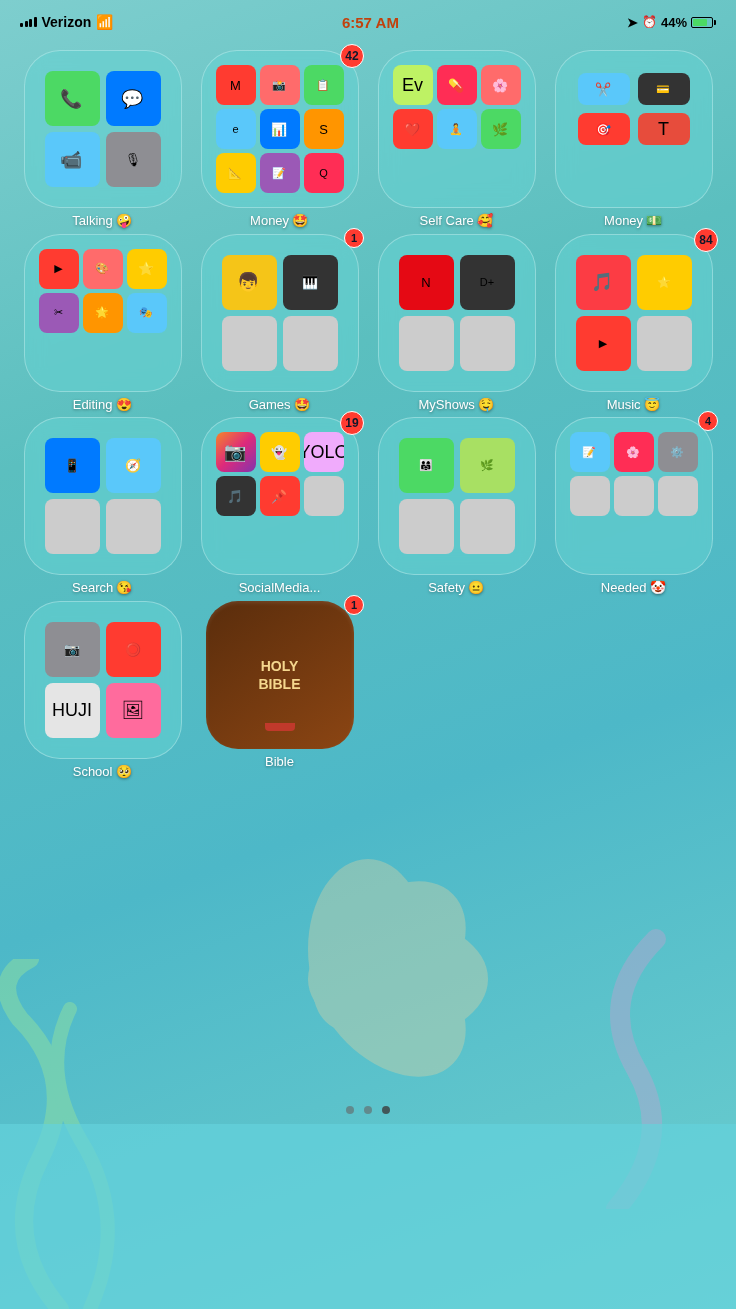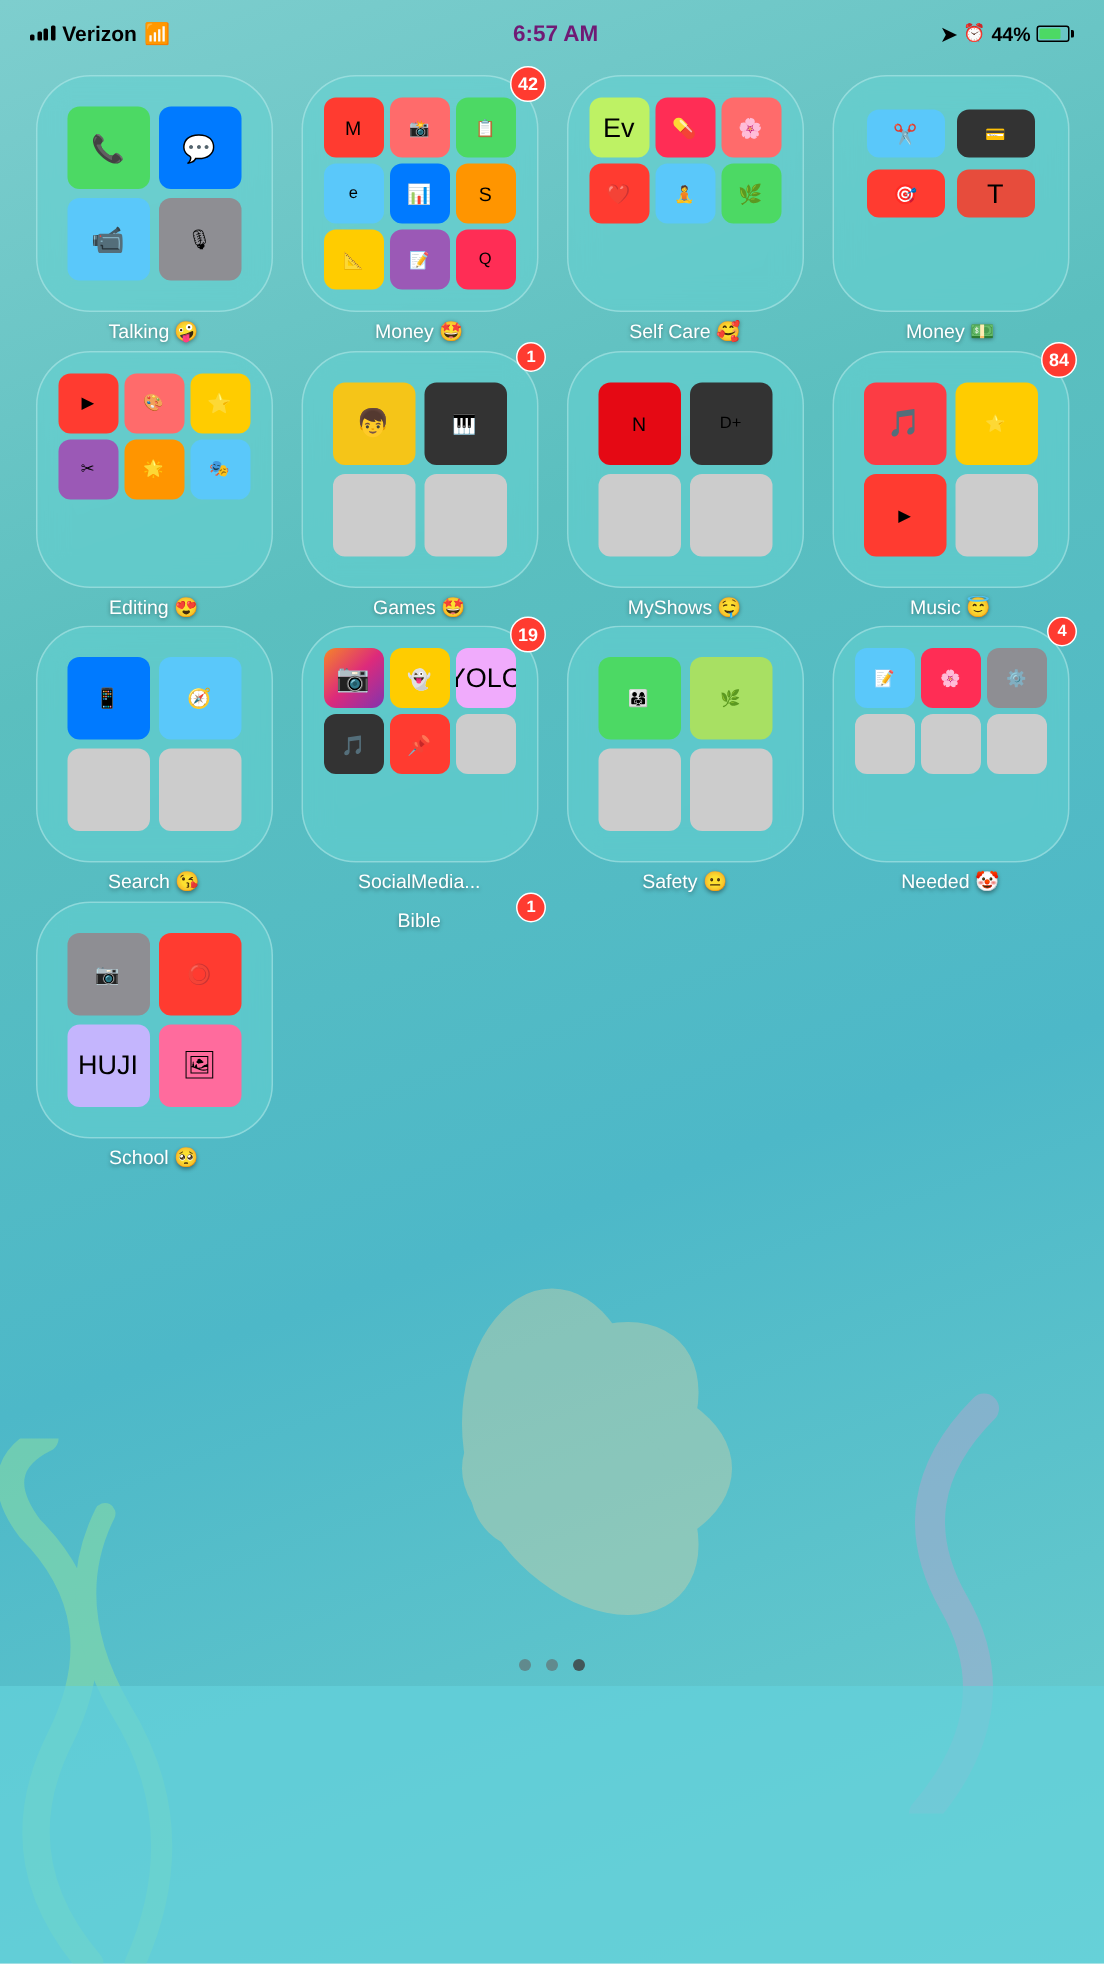--- a/index.html
+++ b/index.html
@@ -61,21 +61,21 @@
       align-items: center;
       gap: 5px;
       font-size: 14px;
       font-weight: 600;
       color: #000;
     }
 
     .status-center {
       font-size: 15px;
       font-weight: 600;
-      color: #701a75;
+      color: #c2410c;
     }
 
     .status-right {
       display: flex;
       align-items: center;
       gap: 4px;
       font-size: 13px;
       font-weight: 600;
       color: #000;
     }
@@ -180,21 +180,21 @@
       font-weight: 500;
       text-shadow: 0 1px 3px rgba(0,0,0,0.4);
       line-height: 1.2;
       max-width: 158px;
     }
 
     
     .badge {
       position: absolute;
       background: #ff3b30;
-      color: #ffffff;
+      color: #0f172a;
       border-radius: 50%;
       font-size: 11px;
       font-weight: 700;
       min-width: 20px;
       height: 20px;
       display: flex;
       align-items: center;
       justify-content: center;
       padding: 0 4px;
       border: 1.5px solid white;
@@ -542,30 +542,35 @@
     </div>
   </div>
 
   <div class="app-row" style="margin-top: 5px;">
 
     <div class="app-cell">
       <div class="folder-wrapper">
         <div class="folder-icon small-2x2">
           <div class="mini-app gray" style="font-size:13px">📷</div>
           <div class="mini-app red" style="font-size:13px">⭕</div>
-          <div class="mini-app" style="background:#c4b5fd">HUJI</div>
+          <div class="mini-app" style="background:#e5e5e5">HUJI</div>
           <div class="mini-app" style="background:#ff6b9d">🖼</div>
         </div>
       </div>
       <span class="app-label">School 🥺</span>
     </div>
 
     <div class="app-cell">
       <div class="folder-wrapper">
         <div class="badge badge-top-right">1</div>
+        <div style="position:relative; width:148px; height:148px;">
+          <div class="bible-app">
+            <div style="font-size:14px; font-weight:900; color:#f5d78e; text-align:center; line-height:1.3;">HOLY<br>BIBLE</div>
+          </div>
+        </div>
       </div>
       <span class="app-label">Bible</span>
     </div>
 
     <div class="app-cell"></div>
     <div class="app-cell"></div>
   </div>
 
 </div>
 

